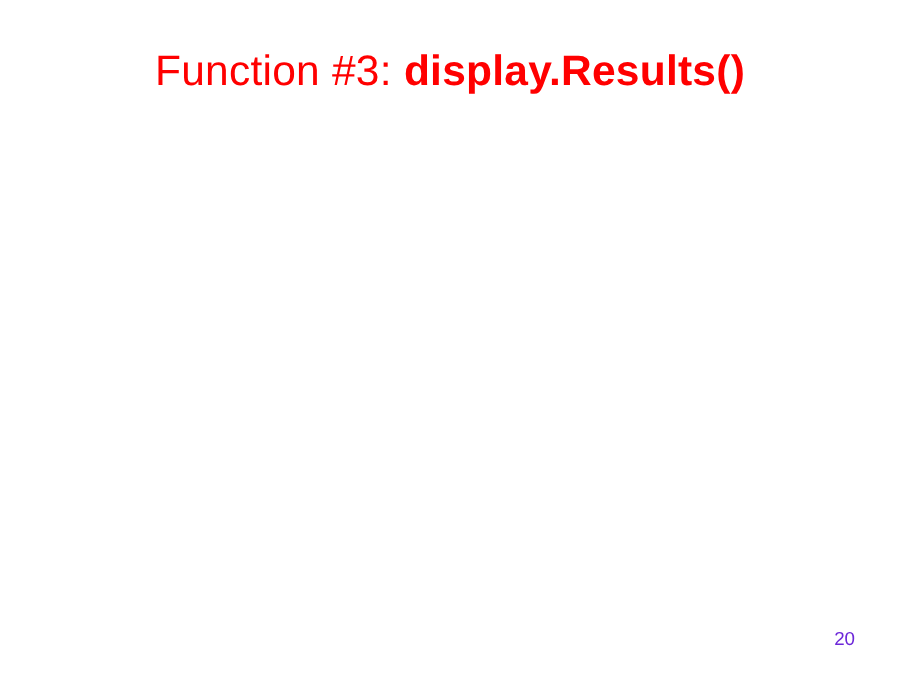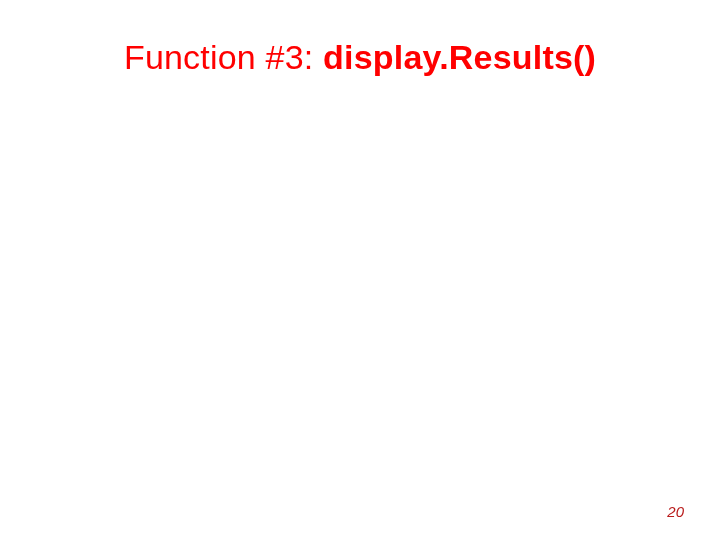--- a/index.html
+++ b/index.html
@@ -41,22 +41,21 @@
       font-size: 22px;
       color: #000000;
       line-height: 1.25;
       max-width: 580px;
     }
     .page-number {
       position: absolute;
       bottom: 20px;
       right: 36px;
       font-size: 15px;
-      color: #b91c1c;
-      font-style: italic;
+      color: #6d28d9;
     }
   </style>
 </head>
 <body>
 
 <div class="slide">
   <h1 class="title">
     <span class="title-prefix">Function #3: </span><span class="title-funcname">display.Results()</span>
   </h1>
   <div class="page-number">20</div>

